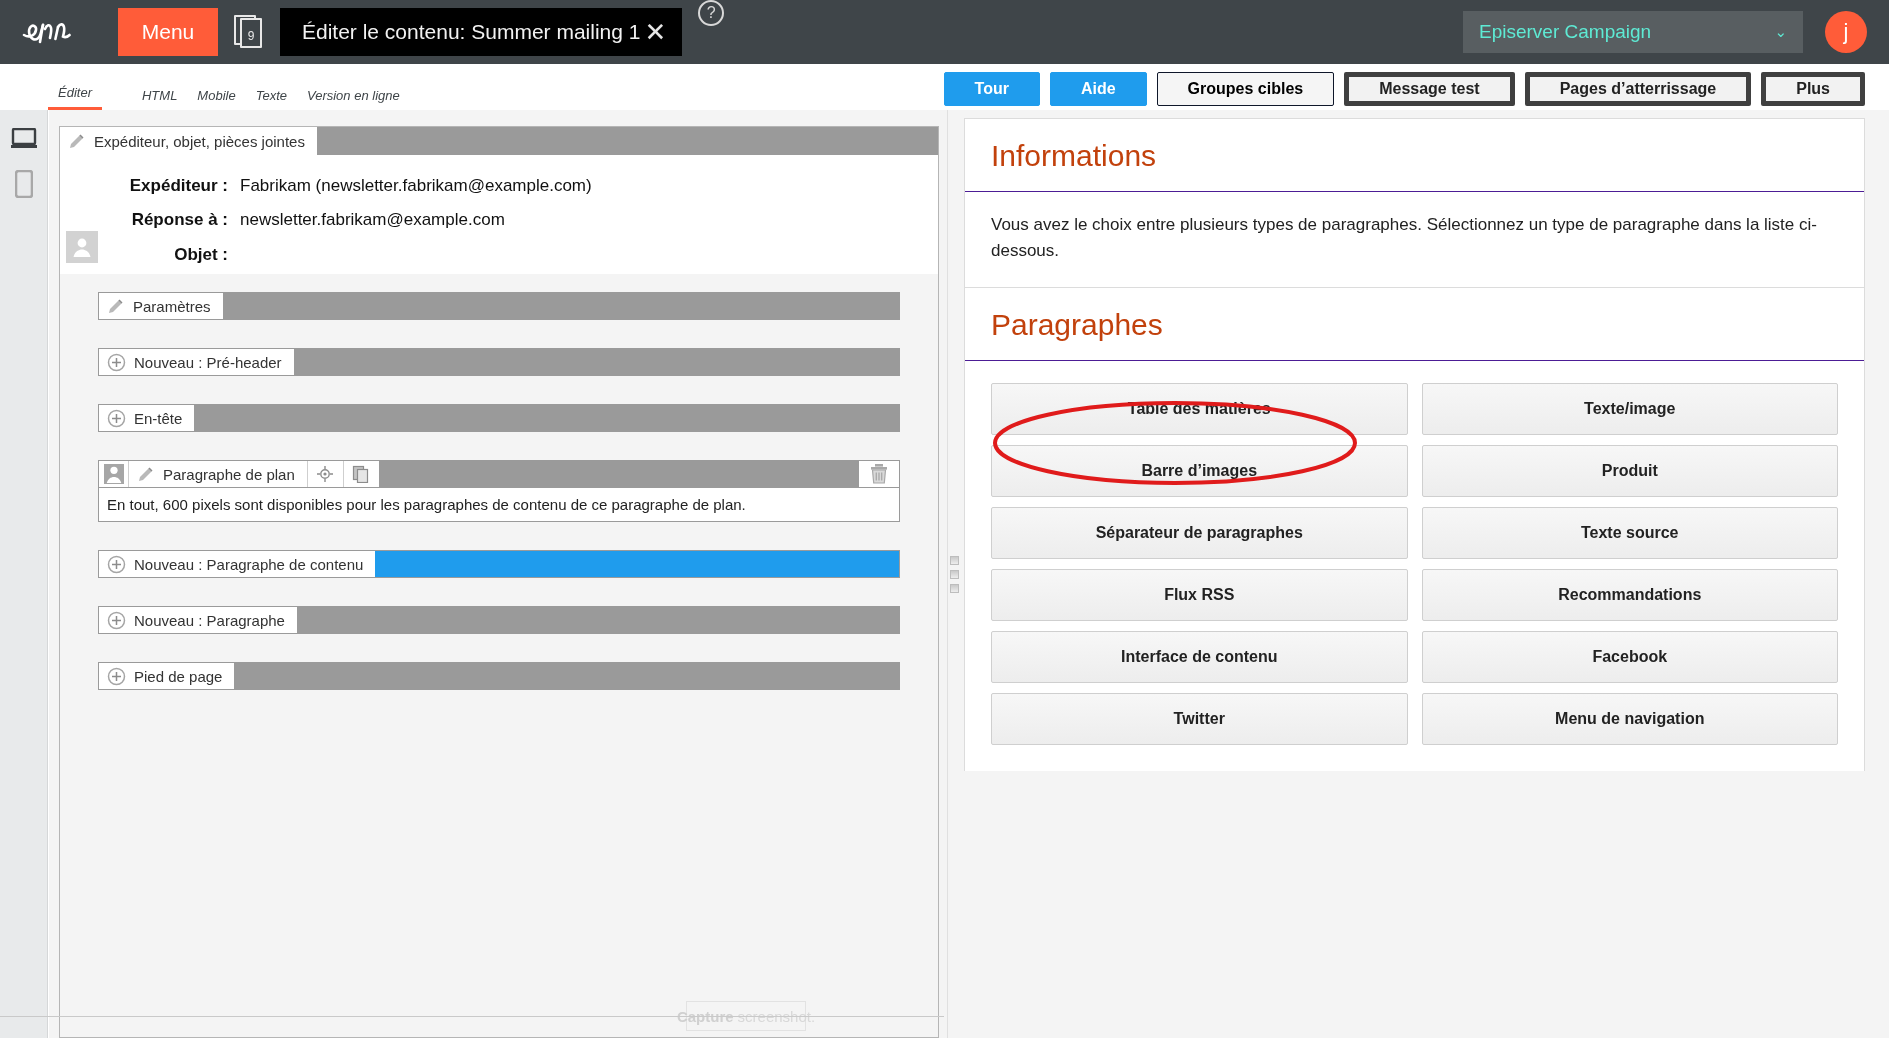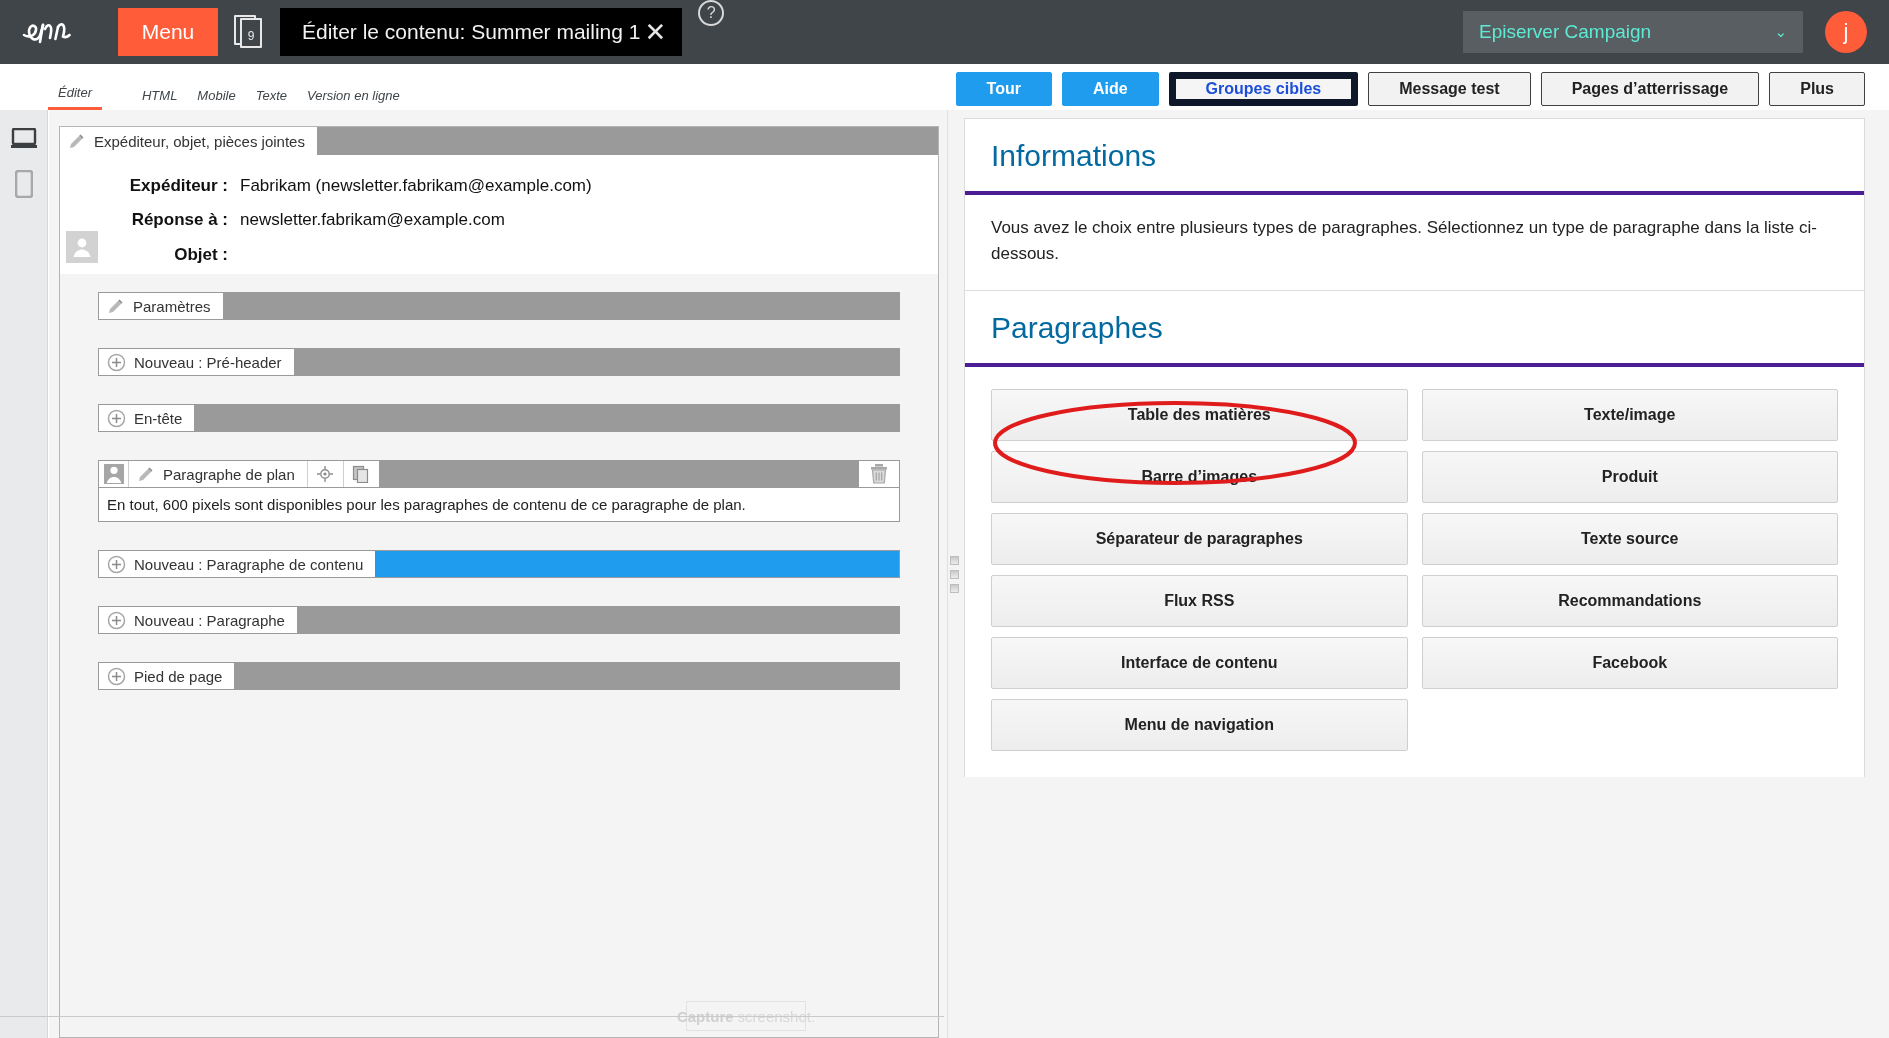--- a/index.html
+++ b/index.html
@@ -81,22 +81,22 @@
   .tab.active { border-bottom: 3px solid #ff5c39; margin-right: 30px; }
   .actions {
     position: absolute; right: 24px; top: 8px; display: flex; gap: 10px; align-items: center;
   }
   .abtn {
     height: 34px; padding: 0 30px; display: flex; align-items: center;
     justify-content: center; font-size: 16px; font-weight: bold;
     border-radius: 2px; cursor: pointer; white-space: nowrap;
   }
   .abtn.blue { background: #1f9ced; color: #fff; border: 1px solid #1f9ced; }
-  .abtn.grey { background: #f2f2f2; color: #222; border: 1px solid #404040; }
-  .abtn.disabled { background: #f5f5f5; color: #1d4ed8; border: 7px solid #0f172a; cursor: default; }
+  .abtn.grey { background: #f2f2f2; color: #222; border: 5px solid #404040; }
+  .abtn.disabled { background: #f5f5f5; color: #000000; border: 1px solid #0f172a; cursor: default; }
   
   .railbar {
     position: absolute; left: 0; top: 110px; width: 48px; height: 928px;
     background: #e8eaeb; border-right: 1px solid #d5d7d8;
     display: flex; flex-direction: column; align-items: center; padding-top: 18px; gap: 16px;
   }
   .device-ic { cursor: pointer; }
   .left-pane {
     position: absolute; left: 49px; top: 110px; width: 900px; height: 928px;
     background: #f4f4f4; overflow: hidden;
@@ -164,22 +164,22 @@
   }
   .trash-cell {
     width: 40px; background: #fff; display: flex; align-items: center; justify-content: center;
     cursor: pointer;
   }
   
   .panel {
     background: #fff; border: 1px solid #dcdcdc; margin-bottom: 0; border-bottom: none;
   }
   .panel-head {
-    font-size: 30px; color: #0369a1; padding: 20px 26px 18px 26px;
-    border-bottom: 4px solid #4c1d95; font-weight: normal;
+    font-size: 30px; color: #c2410c; padding: 20px 26px 18px 26px;
+    border-bottom: 1px solid #4c1d95; font-weight: normal;
   }
   .panel-body { padding: 20px 26px 24px 26px; font-size: 17px; color: #222; line-height: 1.5; }
   .para-grid {
     display: grid; grid-template-columns: 1fr 1fr; gap: 10px 14px;
     padding: 22px 26px 26px 26px;
   }
   .para-btn {
     height: 52px; display: flex; align-items: center; justify-content: center;
     background: linear-gradient(#f7f7f7, #ededed);
     border: 1px solid #cfcfcf; border-radius: 2px;
@@ -470,20 +470,21 @@
       <div class="para-btn">Table des matières</div>
       <div class="para-btn">Texte/image</div>
       <div class="para-btn">Barre d’images</div>
       <div class="para-btn">Produit</div>
       <div class="para-btn">Séparateur de paragraphes</div>
       <div class="para-btn">Texte source</div>
       <div class="para-btn">Flux RSS</div>
       <div class="para-btn">Recommandations</div>
       <div class="para-btn">Interface de contenu</div>
       <div class="para-btn">Facebook</div>
+      <div class="para-btn">Twitter</div>
       <div class="para-btn">Menu de navigation</div>
     </div>
   </div>
 </div>
 
 <svg class="annot-ellipse" style="left:990px; top:398px;" width="370" height="90" viewBox="0 0 370 90">
   <ellipse cx="185" cy="45" rx="180" ry="40" fill="none" stroke="#e01b1b" stroke-width="4"></ellipse>
 </svg>
 
 </body></html>

